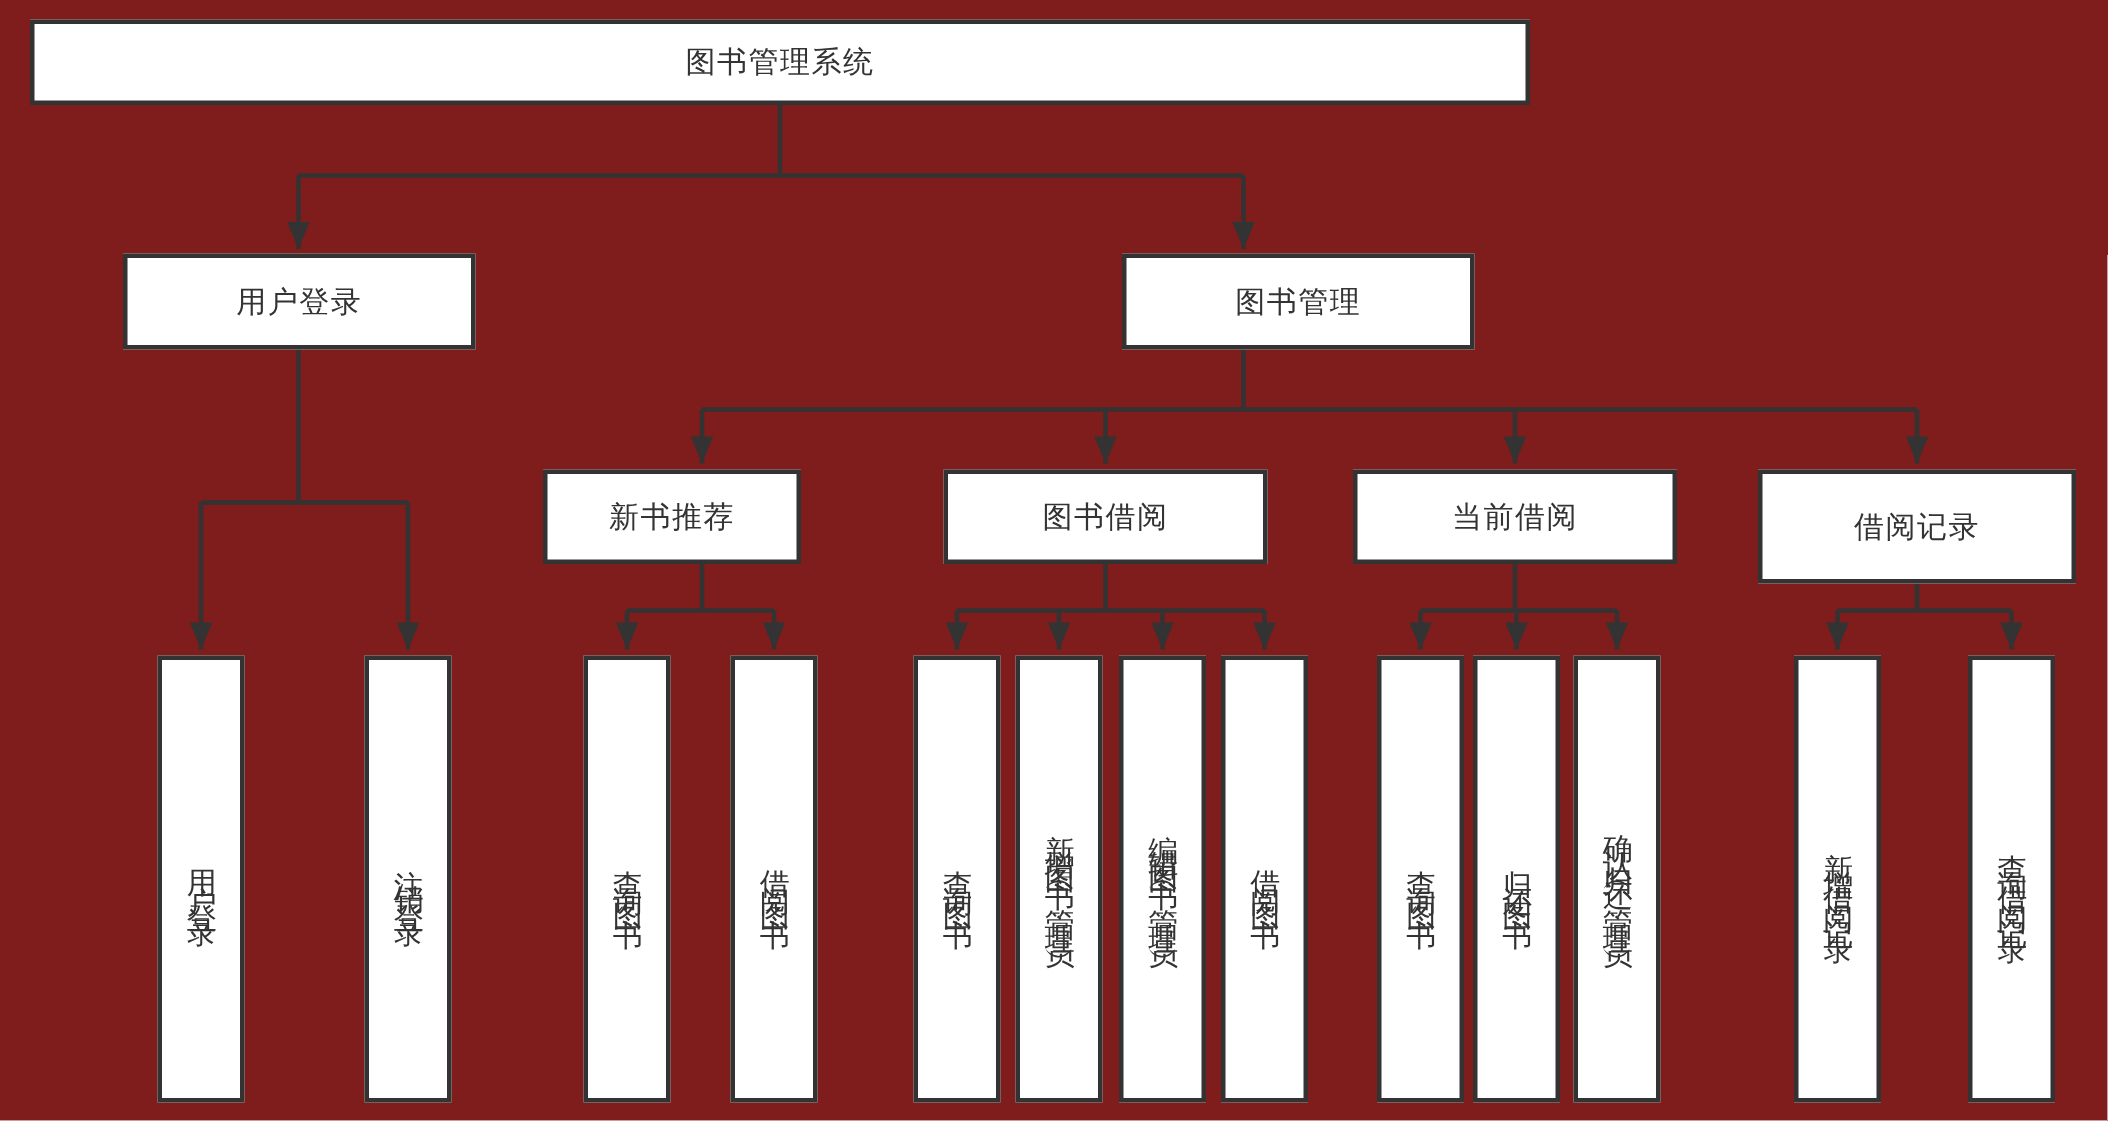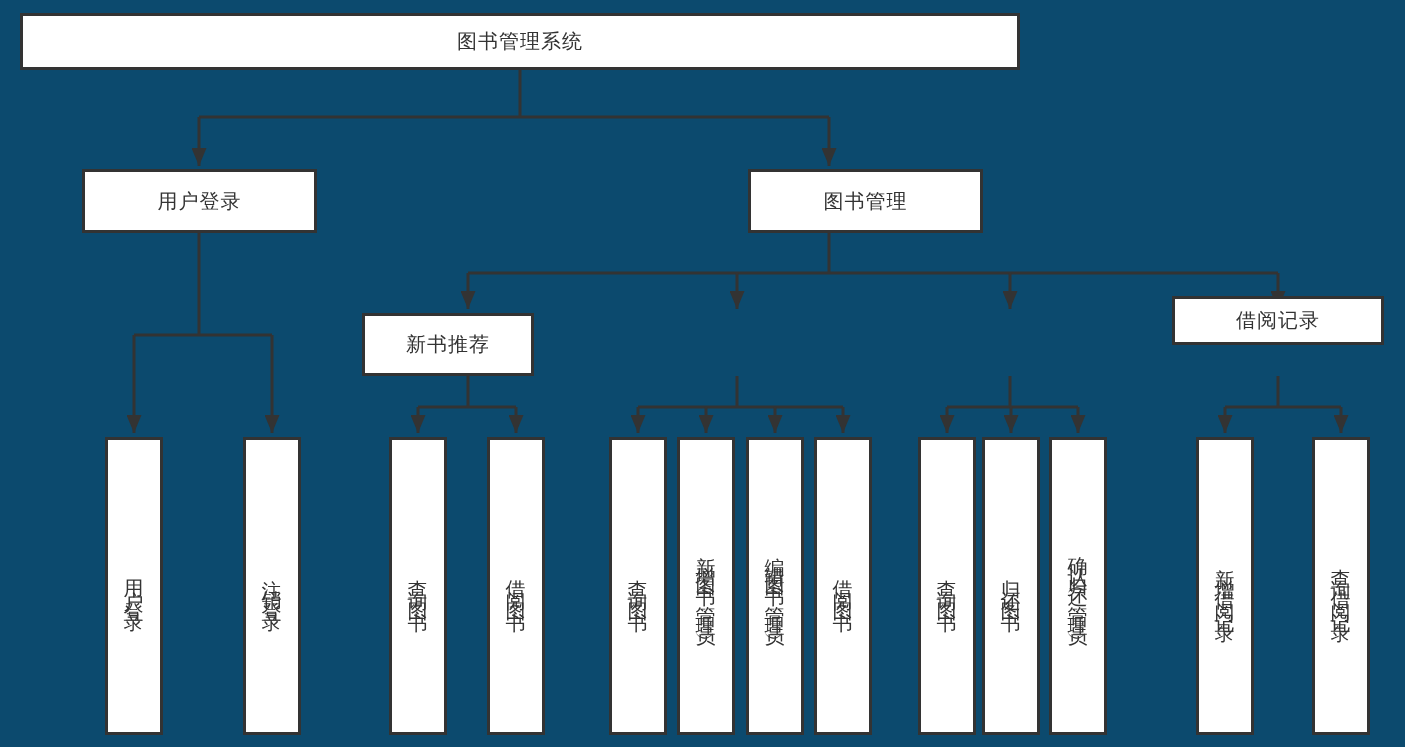--- a/index.html
+++ b/index.html
@@ -1,20 +1,20 @@
 <!DOCTYPE html>
 <html><head>
 <meta charset="utf-8">
 <style>
   html, body { margin: 0; padding: 0; background: #ffffff; }
   .canvas {
     position: relative;
     width: 1405px;
     height: 747px;
-    background: #0c4a6e;
+    background: #7f1d1d;
     font-family: "Liberation Sans", sans-serif;
     color: #333333;
     overflow: hidden;
   }
   svg.connectors {
     position: absolute;
     left: 0; top: 0;
     width: 1405px; height: 747px;
     z-index: 1;
   }
@@ -97,21 +97,23 @@
     <line x1="1225" y1="407" x2="1225" y2="433" stroke="#333333" stroke-width="3" marker-end="url(#arrow)"></line>
     <line x1="1341" y1="407" x2="1341" y2="433" stroke="#333333" stroke-width="3" marker-end="url(#arrow)"></line>
   </svg>
 
   <div class="box" style="left:20px; top:13px; width:1000px; height:57px;">图书管理系统</div>
 
   <div class="box" style="left:82px; top:169px; width:235px; height:64px;">用户登录</div>
   <div class="box" style="left:748px; top:169px; width:235px; height:64px;">图书管理</div>
 
   <div class="box" style="left:362px; top:313px; width:172px; height:63px;">新书推荐</div>
-  <div class="box" style="left:1172px; top:296px; width:212px; height:49px;">借阅记录</div>
+  <div class="box" style="left:629px; top:313px; width:216px; height:63px;">图书借阅</div>
+  <div class="box" style="left:902px; top:313px; width:216px; height:63px;">当前借阅</div>
+  <div class="box" style="left:1172px; top:313px; width:212px; height:76px;">借阅记录</div>
 
   <div class="box leaf" style="left:105px; top:437px; width:58px; height:298px;">
     <span class="vtext">用户登录</span>
   </div>
   <div class="box leaf" style="left:243px; top:437px; width:58px; height:298px;">
     <span class="vtext">注销登录</span>
   </div>
 
   <div class="box leaf" style="left:389px; top:437px; width:58px; height:298px;">
     <span class="vtext">查询图书</span>

